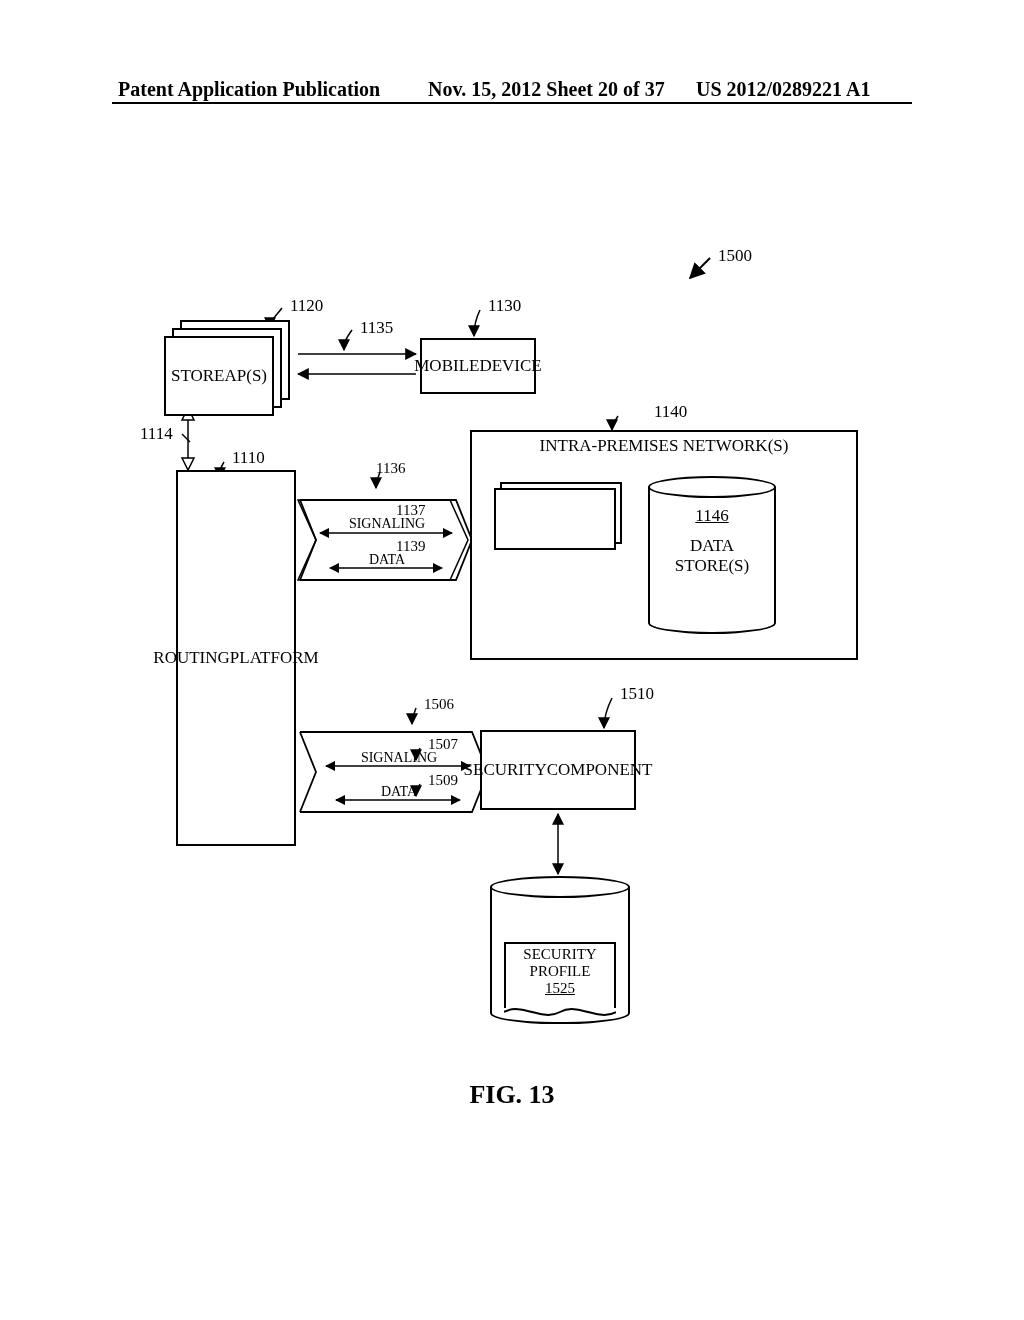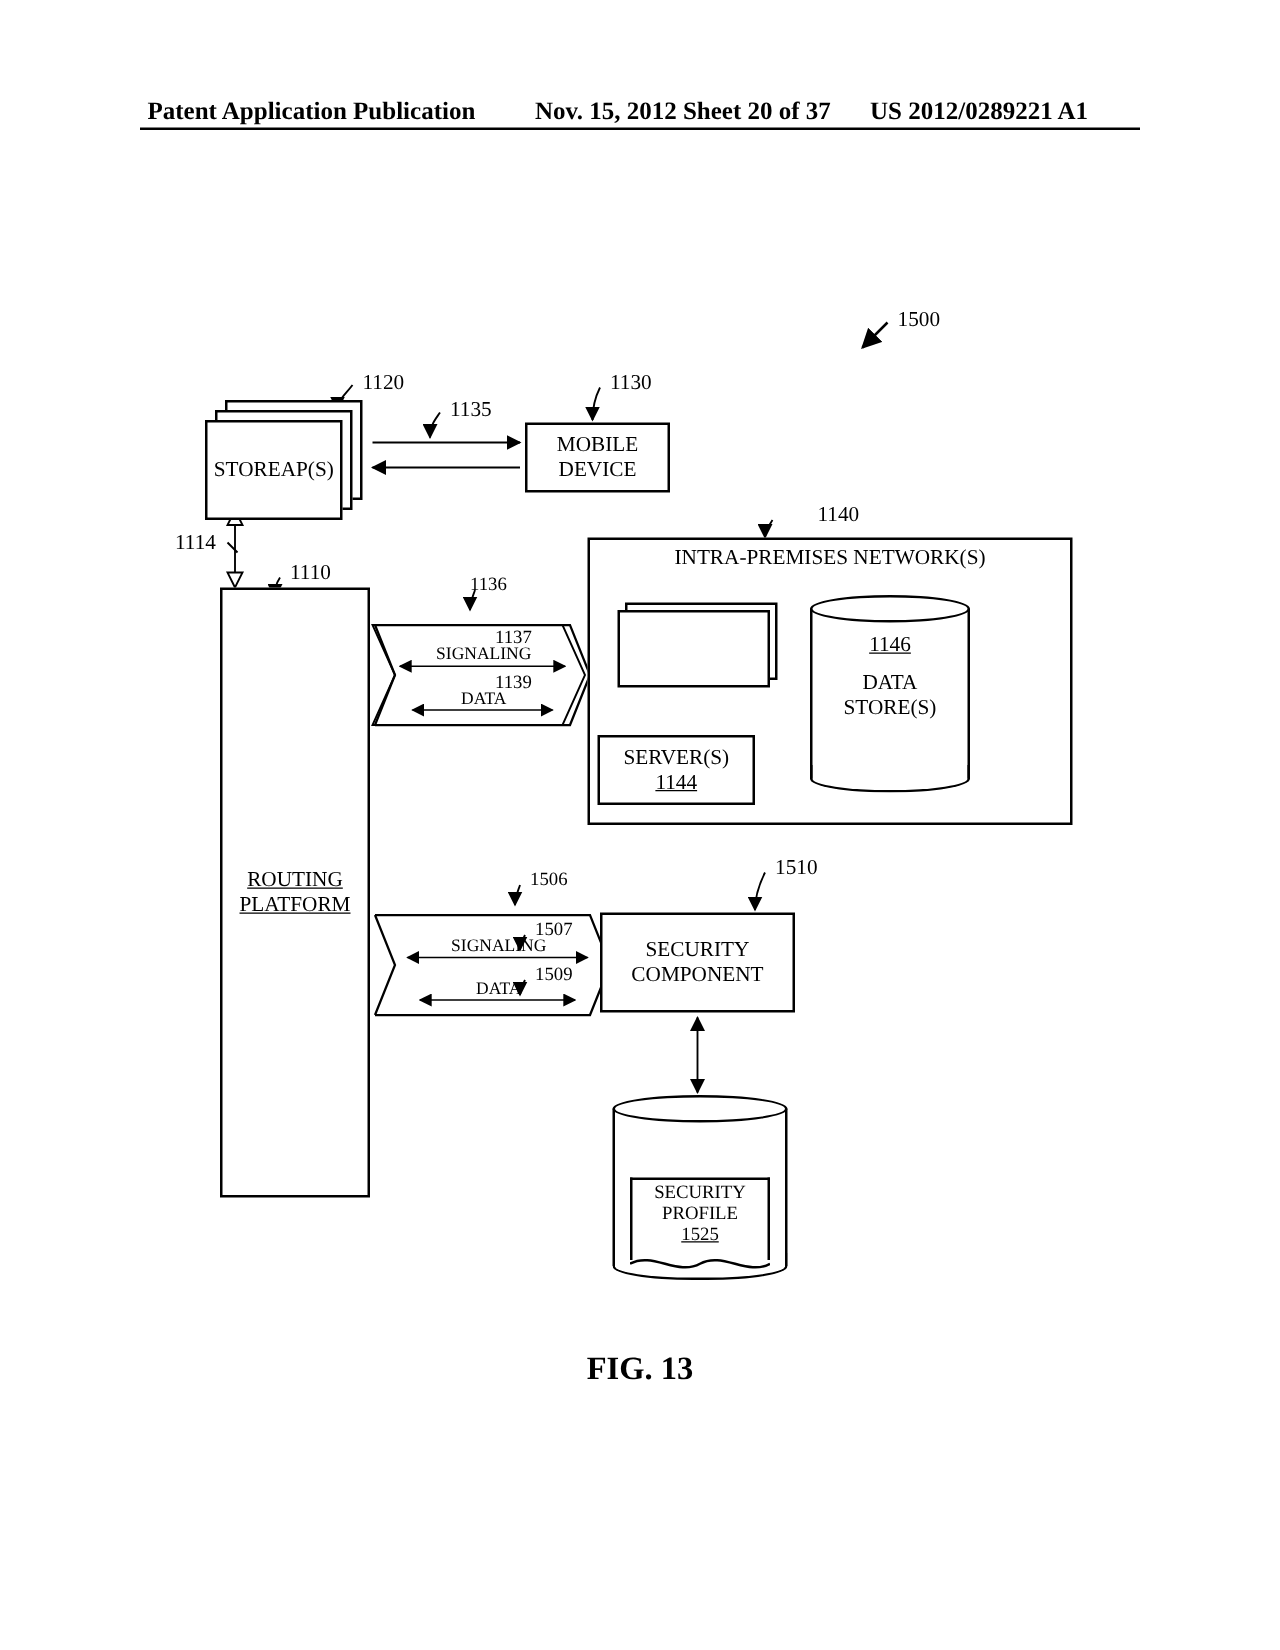--- a/index.html
+++ b/index.html
@@ -64,34 +64,33 @@
     height: 820px;
   }
 
   .box {
     position: absolute;
     border: 2px solid #000;
     background: #fff;
     text-align: center;
     font-size: 17px;
     display: flex;
-    flex-direction: column;
+    flex-direction: row;
     align-items: center;
     justify-content: center;
     box-sizing: border-box;
     padding: 16px;
   }
 
   
   .rp {
     left: 56px;
     top: 230px;
     width: 120px;
-    height: 488px;
-    text-decoration: underline;
+    height: 376px;
   }
 
   
   .femto-stack {
     position: absolute;
     left: 44px;
     top: 80px;
     width: 148px;
     height: 90px;
   }
@@ -401,24 +400,20 @@
 
     <div class="box ipnet" style="justify-content:flex-start;">
       <div class="title">INTRA-PREMISES NETWORK(S)</div>
     </div>
 
     <div class="dev-stack">
       <div class="d d1"></div>
       <div class="d d2"></div>
     </div>
 
-    <div class="box srv">
-      <span>SERVER(S)</span>
-      <span class="num">1144</span>
-    </div>
 
     <div class="dstore">
       <div class="cyl-body"></div>
       <div class="cyl-bot"></div>
       <div class="cyl-top"></div>
       <div class="lbl">
         <span class="num">1146</span>
         <span>DATA</span><br>
         <span>STORE(S)</span>
       </div>

